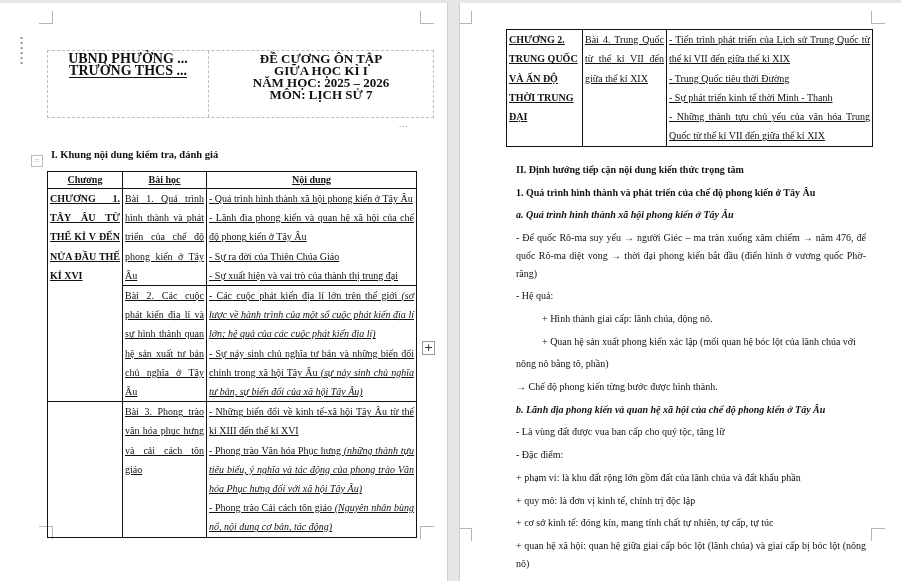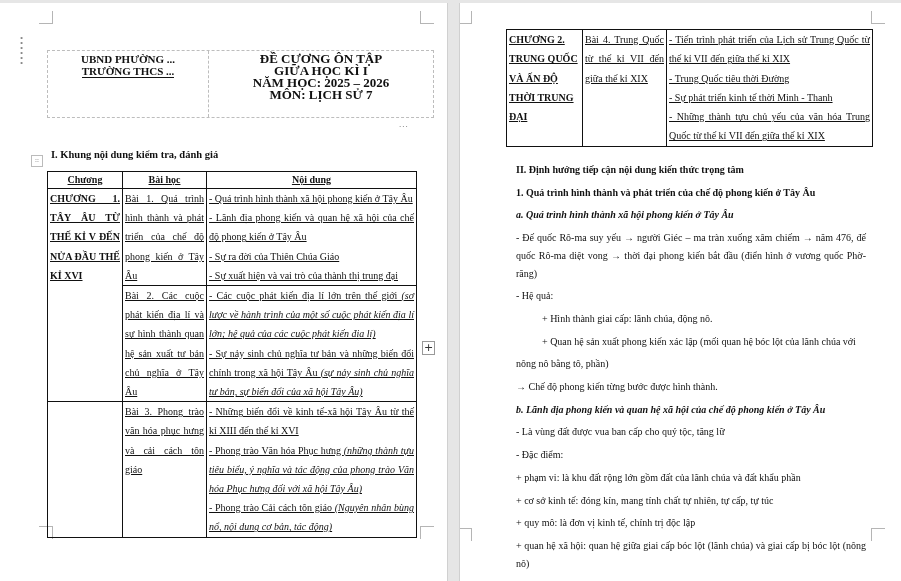--- a/index.html
+++ b/index.html
@@ -20,21 +20,21 @@
   .c-tl { border-right-width:1px; border-bottom-width:1px; }
   .c-tr { border-left-width:1px; border-bottom-width:1px; }
   .c-bl { border-right-width:1px; border-top-width:1px; }
   .c-br { border-left-width:1px; border-top-width:1px; }
 
   .drag-handle { position:absolute; left:20px; top:33px; width:10px; height:14px; color:#888; font-size:9px; line-height:5px; letter-spacing:1px; }
   .drag-handle i { display:block; font-style:normal; }
 
   
   .hdr { position:absolute; left:47px; top:47px; width:387px; height:68px; border:1px dashed #bdbdbd; box-sizing:border-box; }
-  .hdr-l { position:absolute; left:0; top:0; width:161px; height:100%; border-right:1px dashed #bdbdbd; text-align:center; font-size:11px; font-weight:bold; line-height:12px; padding-top:2px; box-sizing:border-box; }
+  .hdr-l { position:absolute; left:0; top:0; width:161px; height:100%; border-right:1px dashed #bdbdbd; text-align:center; font-size:14px; font-weight:bold; line-height:12px; padding-top:2px; box-sizing:border-box; }
   .hdr-l .u { display:inline-block; border-bottom:1px solid #111; padding-bottom:0; }
   .hdr-r { position:absolute; left:161px; top:0; right:0; text-align:center; font-size:13px; font-weight:bold; line-height:12px; padding-top:2px; }
   .ellipsis { position:absolute; left:399px; top:116px; font-size:9px; color:#666; letter-spacing:1px; }
 
   .sec-title { position:absolute; font-size:10.5px; font-weight:bold; }
   .tbl-handle { position:absolute; left:31px; top:152px; width:10px; height:10px; border:1px solid #bbb; font-size:7px; color:#777; text-align:center; line-height:9px; }
   .add-btn { position:absolute; left:422px; top:338px; width:11px; height:12px; border:1px solid #999; font-size:11px; line-height:11px; text-align:center; color:#333; background:#fff; font-family:"DejaVu Sans", sans-serif; }
 
   table.t { position:absolute; border-collapse:collapse; font-size:10px; line-height:19.2px; table-layout:fixed;text-decoration:underline; }
   table.t td, table.t th { border:1px solid #111; vertical-align:top; padding:0 2px; }
@@ -165,18 +165,18 @@
   <p>- Đế quốc Rô-ma suy yếu → người Giéc – ma tràn xuống xâm chiếm → năm 476, đế quốc Rô-ma diệt vong → thời đại phong kiến bắt đầu (điển hình ở vương quốc Phờ-răng)</p>
   <p>- Hệ quả:</p>
   <p class="ind">+ Hình thành giai cấp: lãnh chúa, động nô.</p>
   <p class="ind">+ Quan hệ sản xuất phong kiến xác lập (mối quan hệ bóc lột của lãnh chúa với</p>
   <p>nông nô bằng tô, phần)</p>
   <p>→ Chế độ phong kiến từng bước được hình thành.</p>
   <p class="bi">b. Lãnh địa phong kiến và quan hệ xã hội của chế độ phong kiến ở Tây Âu</p>
   <p>- Là vùng đất được vua ban cấp cho quý tộc, tăng lữ</p>
   <p>- Đặc điểm:</p>
   <p>+ phạm vi: là khu đất rộng lớn gồm đất của lãnh chúa và đất khẩu phần</p>
+  <p>+ quy mô: là đơn vị kinh tế, chính trị độc lập</p>
   <p>+ cơ sở kinh tế: đóng kín, mang tính chất tự nhiên, tự cấp, tự túc</p>
-  <p>+ quy mô: là đơn vị kinh tế, chính trị độc lập</p>
   <p>+ quan hệ xã hội: quan hệ giữa giai cấp bóc lột (lãnh chúa) và giai cấp bị bóc lột (nông nô)</p>
   <p>→ Chế độ phong kiến phân quyền hình thành</p>
   <p class="bi">c. Sự ra đời của Thiên Chúa giáo</p>
 </div>
 
 </body></html>

